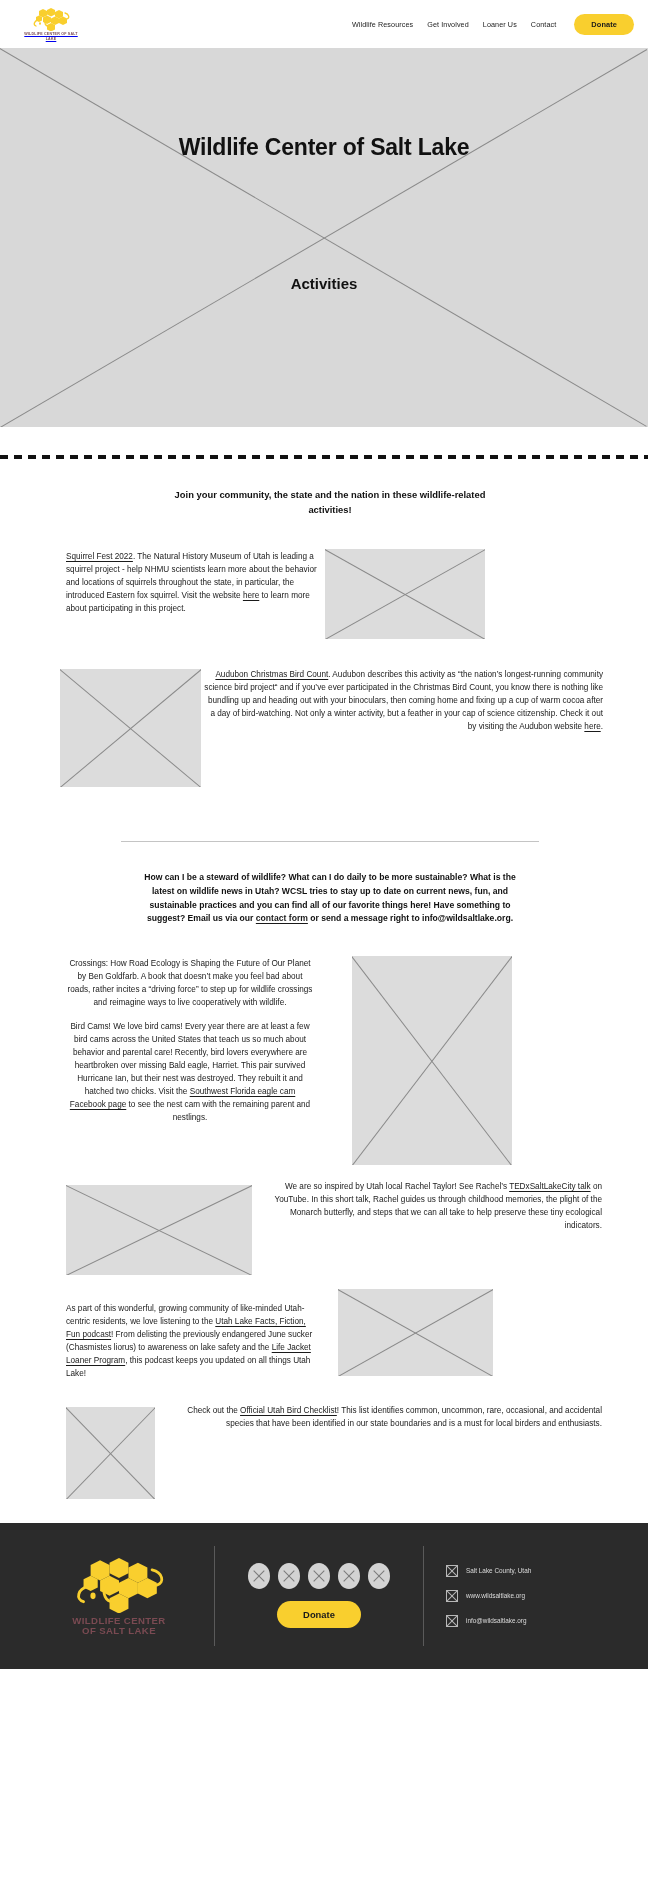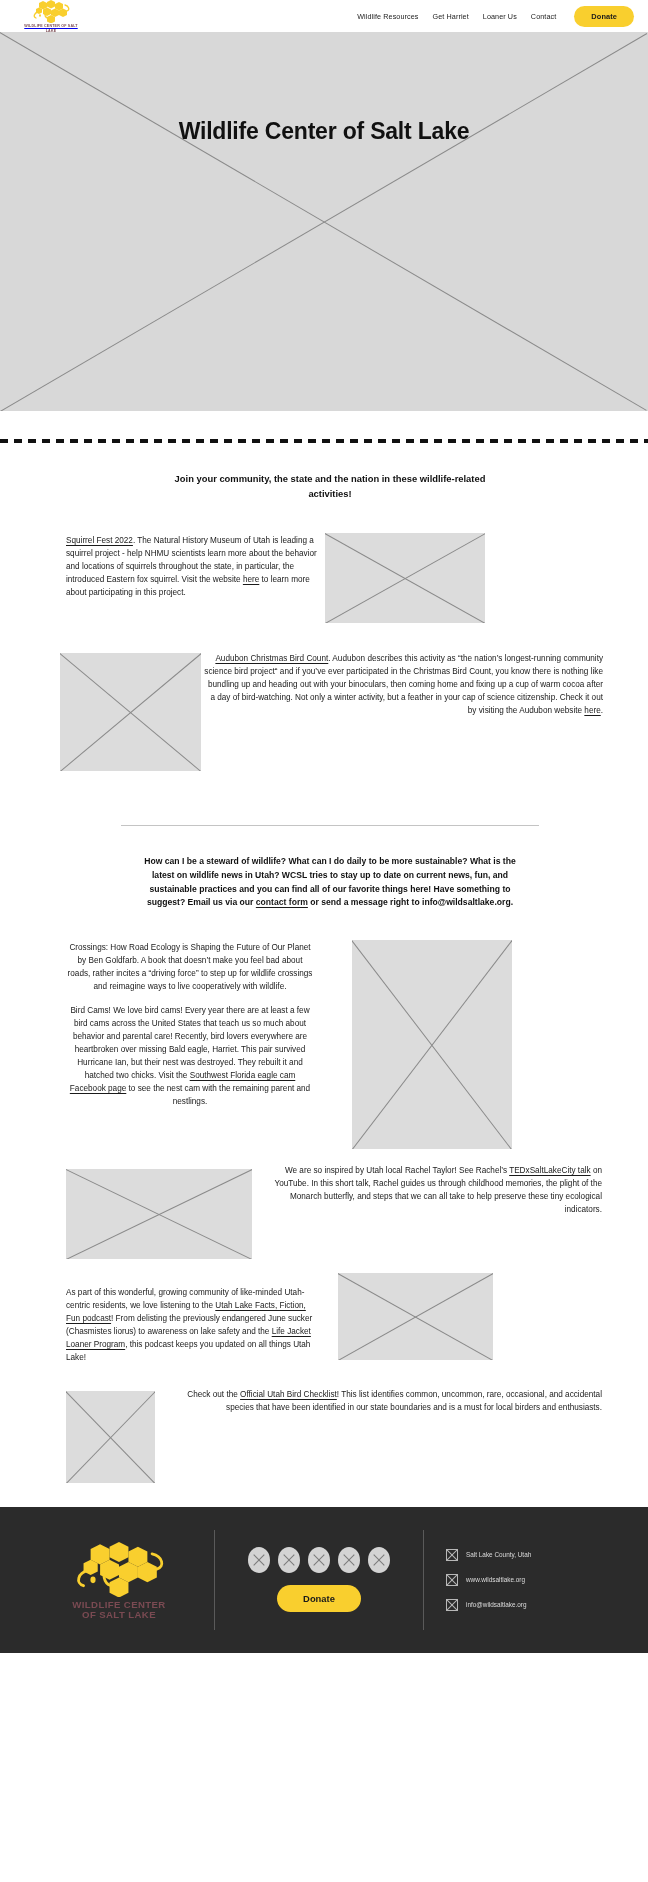--- a/index.html
+++ b/index.html
@@ -17,21 +17,21 @@
   }
 
   .page {
     width: 648px;
     position: relative;
     overflow: hidden;
   }
 
   
   .site-header {
-    height: 32px;
+    height: 48px;
     background: #ffffff;
     display: flex;
     align-items: center;
     padding: 0 14px 0 14px;
   }
 
   .brand {
     display: flex;
     flex-direction: column;
     align-items: center;
@@ -304,31 +304,32 @@
         <g fill="#f9cf2e">
           <ellipse cx="22" cy="33" rx="2" ry="2.6"></ellipse>
           <ellipse cx="70" cy="28" rx="2" ry="2.6"></ellipse>
         </g>
       </svg>
       <span class="brand-text">Wildlife Center of Salt Lake</span>
     </a>
 
     <nav class="nav">
       <a class="nav-link" href="#">Wildlife Resources</a>
-      <a class="nav-link" href="#">Get Harriet</a>
+      <a class="nav-link" href="#">Get Involved</a>
       <a class="nav-link" href="#">Loaner Us</a>
       <a class="nav-link" href="#">Contact</a>
       <button class="donate-btn">Donate</button>
     </nav>
   </header>
 
   <section class="hero">
     <div class="ph-line" style="width:749px; left:0; top:0; transform:rotate(30.3deg);"></div>
     <div class="ph-line" style="width:749px; left:0; top:379px; transform:rotate(-30.3deg);"></div>
     <h1 class="hero-title">Wildlife Center of Salt Lake</h1>
+    <h2 class="hero-sub">Activities</h2>
   </section>
 
   <div class="dash-rule"></div>
 
   <main class="content">
 
     <h3 class="intro-heading">Join your community, the state and the nation in these wildlife-related activities!</h3>
 
     <div class="row" style="margin-top:34px; padding:0 47px 0 54px; gap:6px;">
       <p class="body-text" style="flex:1 1 auto; max-width:253px;">

